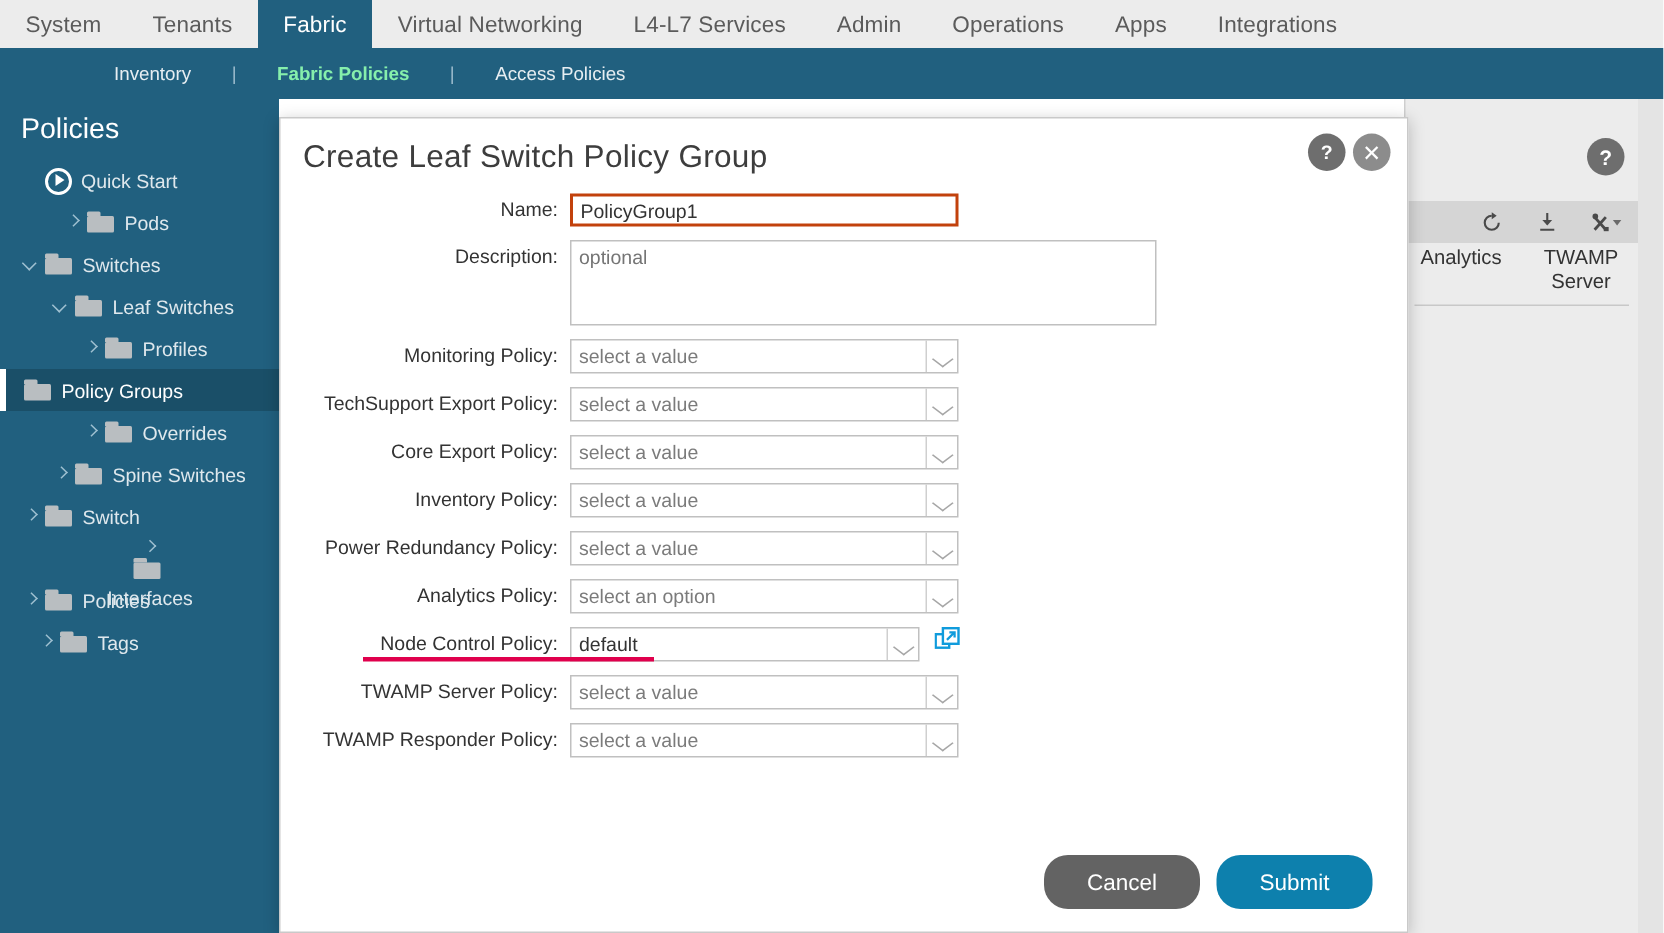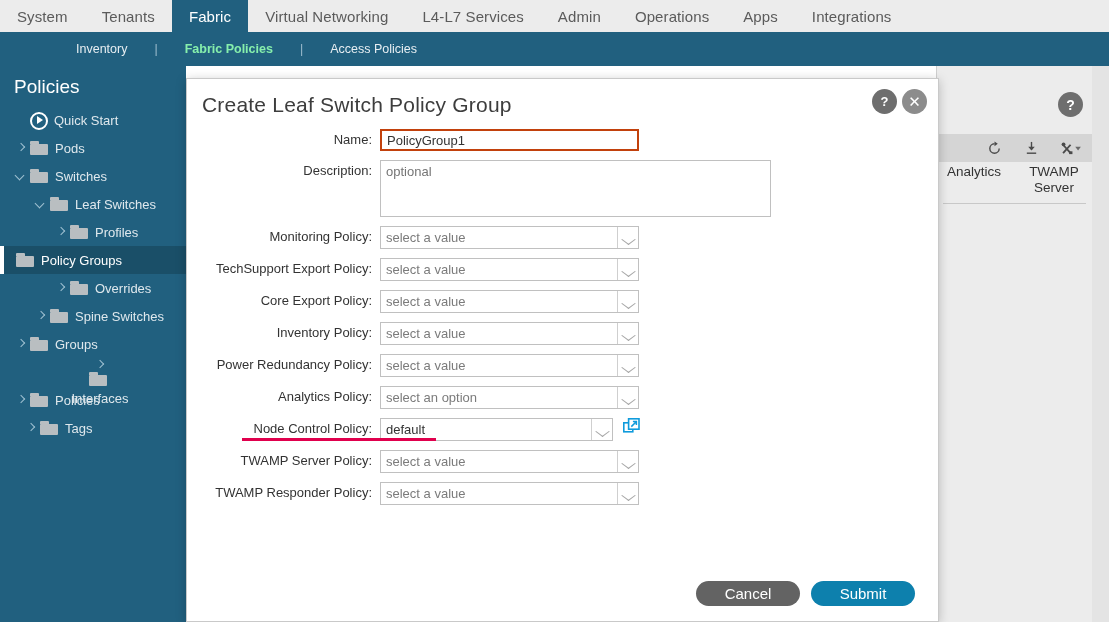--- a/index.html
+++ b/index.html
@@ -311,21 +311,21 @@
   
   .dlg-footer {
     position: absolute; left: 0; bottom: 15px;
     width: 753px;
     display: flex; justify-content: flex-end;
     padding-right: 25px;
     gap: 11px;
   }
   .btn {
     border: none; border-radius: 16px;
-    height: 25px; min-width: 104px;
+    height: 36px; min-width: 104px;
     font-size: 15px; color: #ffffff;
     cursor: pointer;
     font-family: "Liberation Sans", sans-serif;
   }
   .btn.cancel { background: #636363; }
   .btn.submit { background: #0d80ad; }
 </style>
 </head>
 <body>
 
@@ -355,21 +355,21 @@
   <div class="bg-circle"></div>
 
   <div class="sidebar">
     <div class="sidebar-title">Policies</div>
     <div id="tree">
         <div class="tree-row" style="padding-left: 14px;">
           <span class="caret"></span>
           <span class="qs-icon"></span>
           <span>Quick Start</span>
         </div>
-        <div class="tree-row" style="padding-left: 14px;">
+        <div class="tree-row" style="padding-left: 14px; margin-left: 28px;">
           <span class="caret right"></span>
           <span class="folder"></span>
           <span>Pods</span>
         </div>
         <div class="tree-row" style="padding-left: 14px;">
           <span class="caret down"></span>
           <span class="folder"></span>
           <span>Switches</span>
         </div>
         <div class="tree-row" style="padding-left: 34px;">
@@ -393,21 +393,21 @@
           <span>Overrides</span>
         </div>
         <div class="tree-row" style="padding-left: 34px;">
           <span class="caret right"></span>
           <span class="folder"></span>
           <span>Spine Switches</span>
         </div>
         <div class="tree-row" style="padding-left: 14px;">
           <span class="caret right"></span>
           <span class="folder"></span>
-          <span>Groups</span>
+          <span>Switch</span>
         </div>
         <div class="tree-row" style="padding-left: 14px; flex-direction: column;">
           <span class="caret right"></span>
           <span class="folder"></span>
           <span>Interfaces</span>
         </div>
         <div class="tree-row" style="padding-left: 14px;">
           <span class="caret right"></span>
           <span class="folder"></span>
           <span>Policies</span>

